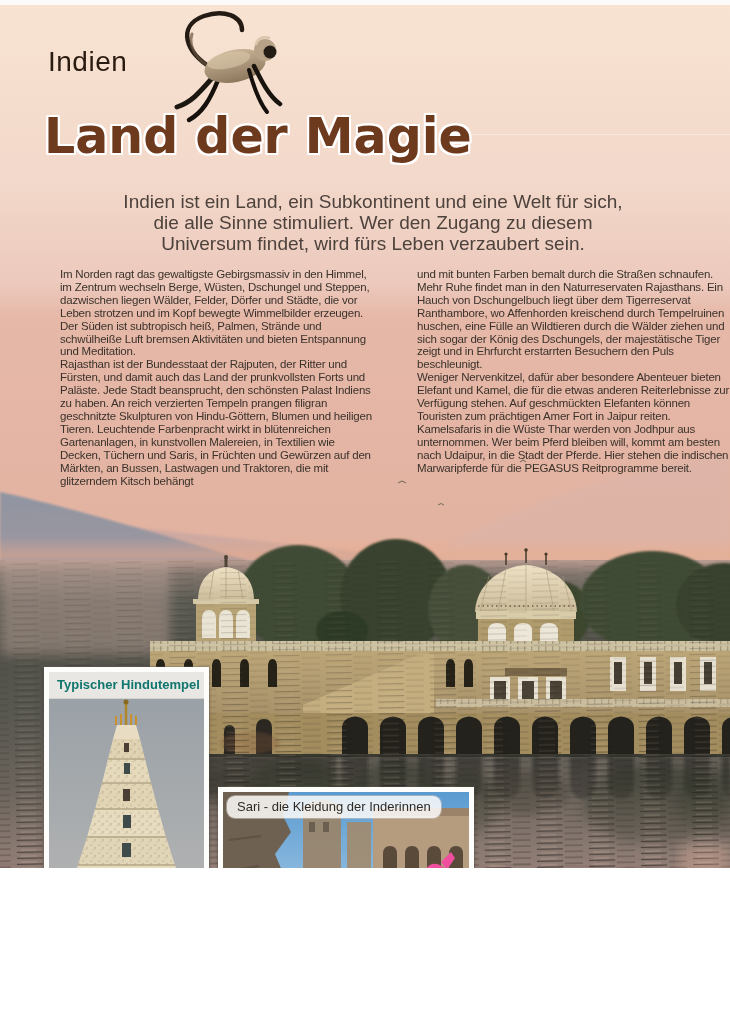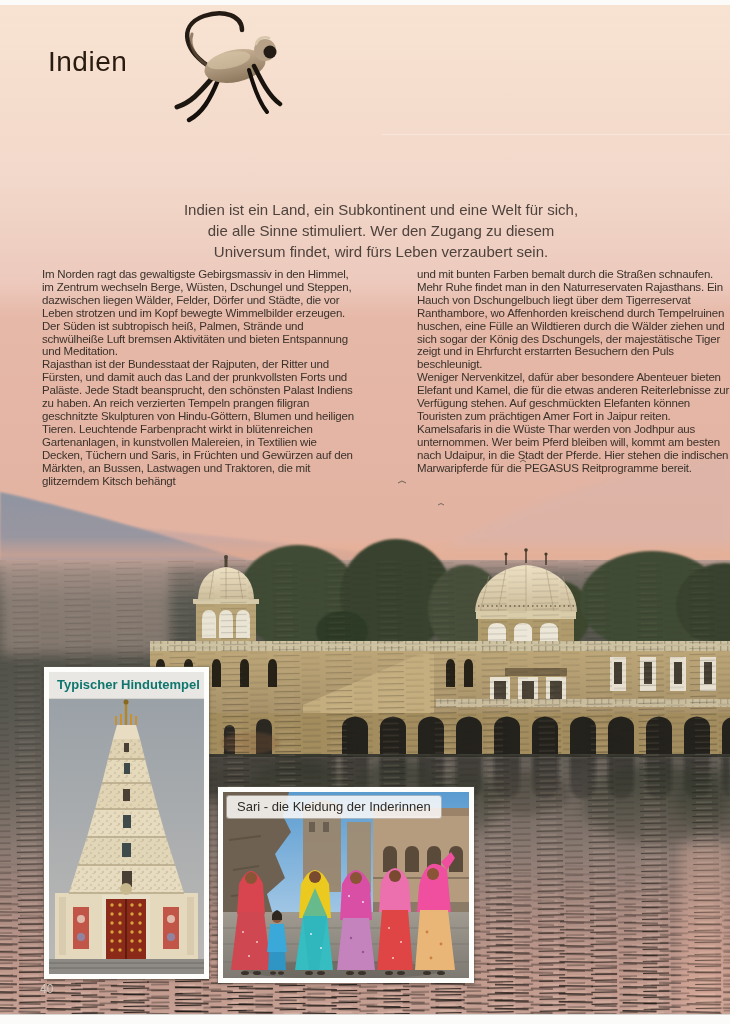--- a/index.html
+++ b/index.html
@@ -1,45 +1,45 @@
 <!DOCTYPE html>
 <html><head>
 <meta charset="utf-8">
 <style>
   html,body{margin:0;padding:0;background:#ffffff;}
-  .page{position:relative;width:730px;height:1024px;background:#fbfbfa;overflow:hidden;
+  .page{position:relative;width:730px;height:868px;background:#fbfbfa;overflow:hidden;
         font-family:"Liberation Sans",sans-serif;}
   .scene{position:absolute;left:0;top:5px;width:730px;height:1009px;border-bottom:1px solid #d8d6d2;}
   .scene svg{display:block;}
   .wire{position:absolute;left:382px;top:134px;width:348px;height:1px;
         background:rgba(250,244,238,.45);}
   .kicker{position:absolute;left:48px;top:46px;margin:0;font-size:28px;font-weight:400;
           letter-spacing:.5px;color:#2a1b10;}
   .monkey{position:absolute;left:150px;top:8px;width:160px;height:122px;}
   .title{position:absolute;left:44px;top:108px;margin:0;font-family:"DejaVu Sans",sans-serif;
          font-size:49px;font-weight:700;letter-spacing:0px;color:#6d3a1e;
          text-shadow:-2px -2px 0 #fff,2px -2px 0 #fff,-2px 2px 0 #fff,2px 2px 0 #fff,
                      -2px 0 0 #fff,2px 0 0 #fff,0 -2px 0 #fff,0 2px 0 #fff;}
-  .intro{position:absolute;left:95px;top:183px;width:540px;margin:16px;text-align:center;
-         font-size:15px;line-height:21px;color:#4e423c;white-space:pre-line;}
+  .intro{position:absolute;left:95px;top:183px;width:540px;margin:8px;text-align:center;
+         font-size:19px;line-height:21px;color:#4e423c;white-space:pre-line;}
   .col{position:absolute;top:268px;width:318px;font-size:11.5px;line-height:12.9px;
        letter-spacing:-0.2px;color:#3a322b;}
   .col p{margin:0;}
-  .col-left{left:42px;}
+  .col-left{left:60px;}
   .col-right{left:372px;margin-left:45px;}
   figure.photo{position:absolute;margin:0;background:#fdfdfb;padding:5px;
          box-shadow:0 1px 3px rgba(40,30,25,.45),0 0 0 1px rgba(120,110,100,.25);}
   .photo-temple{left:44px;top:667px;width:155px;}
   .temple-caption{height:26px;line-height:26px;background:#e9e7e4;border-bottom:1px solid #d4d2cd;
          padding-left:8px;font-size:13px;color:#0f766e;font-weight:bold;}
   .temple-img{width:155px;height:275px;}
   .photo-sari{left:218px;top:787px;width:246px;}
   .sari-img{position:relative;width:246px;height:186px;}
   .sari-caption{position:absolute;left:4px;top:4px;background:rgba(253,252,250,.86);
-         padding:3px 10px 4px;font-size:13px;color:#2e2b26;border-radius:2px;
+         padding:3px 10px 4px;font-size:13px;color:#2e2b26;border-radius:8px;
          box-shadow:0 0 0 1px rgba(200,195,188,.6);}
   .pageno{position:absolute;left:40px;top:982px;font-size:12px;color:#ccc5be;}
 </style>
 </head>
 <body>
 
 <div class="page">
 
   <div class="scene">
     <svg width="730" height="1009" viewBox="0 0 730 1009" xmlns="http://www.w3.org/2000/svg">
@@ -308,20 +308,21 @@
 
       <path d="M104,58 C112,74 119,88 130,96" fill="none" stroke="#1a140e" stroke-width="4.5" stroke-linecap="round"></path>
       <path d="M99,62 C104,80 109,94 117,104" fill="none" stroke="#15100c" stroke-width="4" stroke-linecap="round"></path>
 
       <circle cx="115" cy="42" r="11" fill="#b8a287"></circle>
       <circle cx="120" cy="44" r="6.5" fill="#241d16"></circle>
       <path d="M106,36 C108,30 114,28 119,30" fill="none" stroke="#d8c7ac" stroke-width="2.5" stroke-linecap="round"></path>
     </svg>
   </div>
 
+  <h1 class="title">Land der Magie</h1>
 
   <p class="intro">Indien ist ein Land, ein Subkontinent und eine Welt für sich,
 die alle Sinne stimuliert. Wer den Zugang zu diesem
 Universum findet, wird fürs Leben verzaubert sein.</p>
 
   <div class="col col-left">
     <p>Im Norden ragt das gewaltigste Gebirgsmassiv in den Himmel, im Zentrum wechseln Berge, Wüsten, Dschungel und Steppen, dazwischen liegen Wälder, Felder, Dörfer und Städte, die vor Leben strotzen und im Kopf bewegte Wimmelbilder erzeugen. Der Süden ist subtropisch heiß, Palmen, Strände und schwülheiße Luft bremsen Aktivitäten und bieten Entspannung und Meditation.</p>
     <p>Rajasthan ist der Bundesstaat der Rajputen, der Ritter und Fürsten, und damit auch das Land der prunkvollsten Forts und Paläste. Jede Stadt beansprucht, den schönsten Palast Indiens zu haben. An reich verzierten Tempeln prangen filigran geschnitzte Skulpturen von Hindu-Göttern, Blumen und heiligen Tieren. Leuchtende Farbenpracht wirkt in blütenreichen Gartenanlagen, in kunstvollen Malereien, in Textilien wie Decken, Tüchern und Saris, in Früchten und Gewürzen auf den Märkten, an Bussen, Lastwagen und Traktoren, die mit glitzerndem Kitsch behängt</p>
   </div>
   <div class="col col-right">

